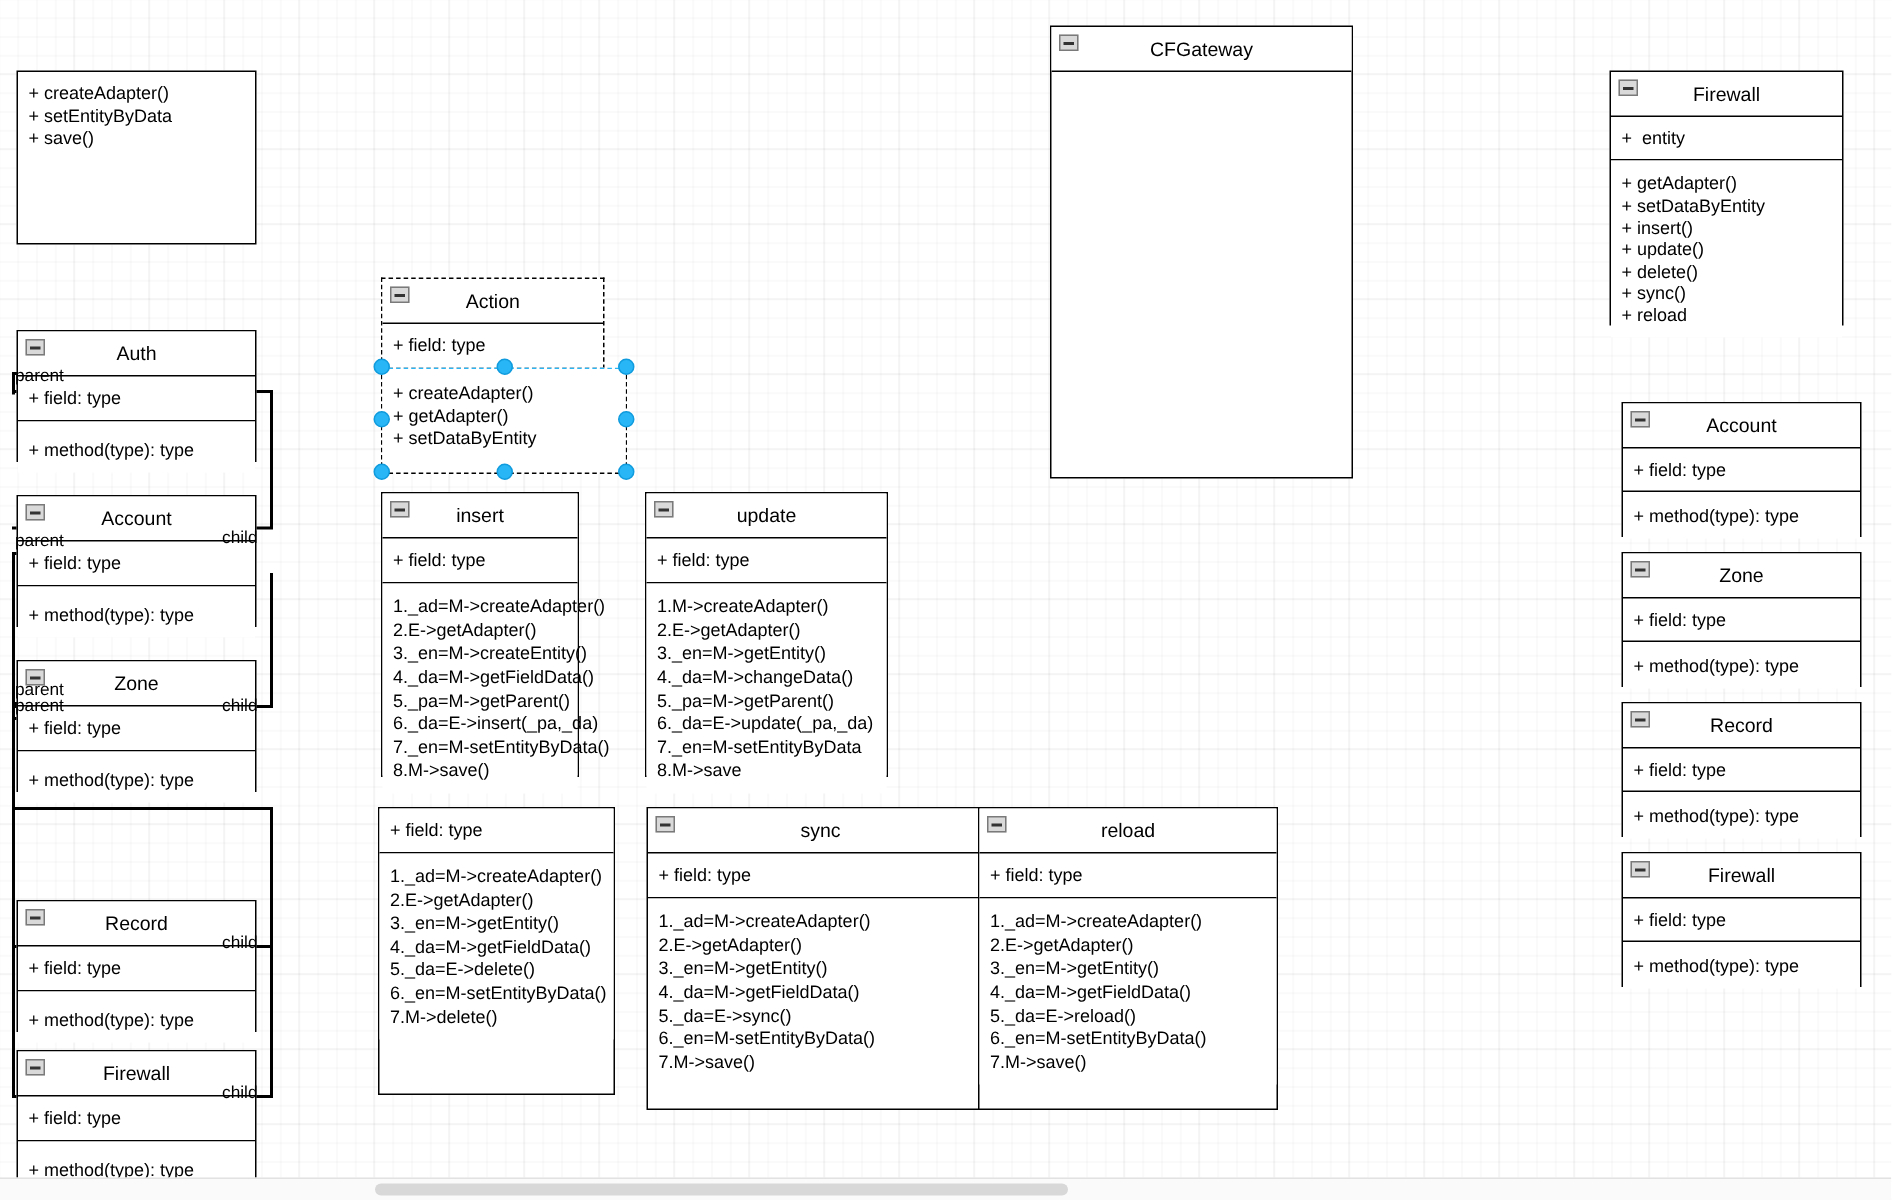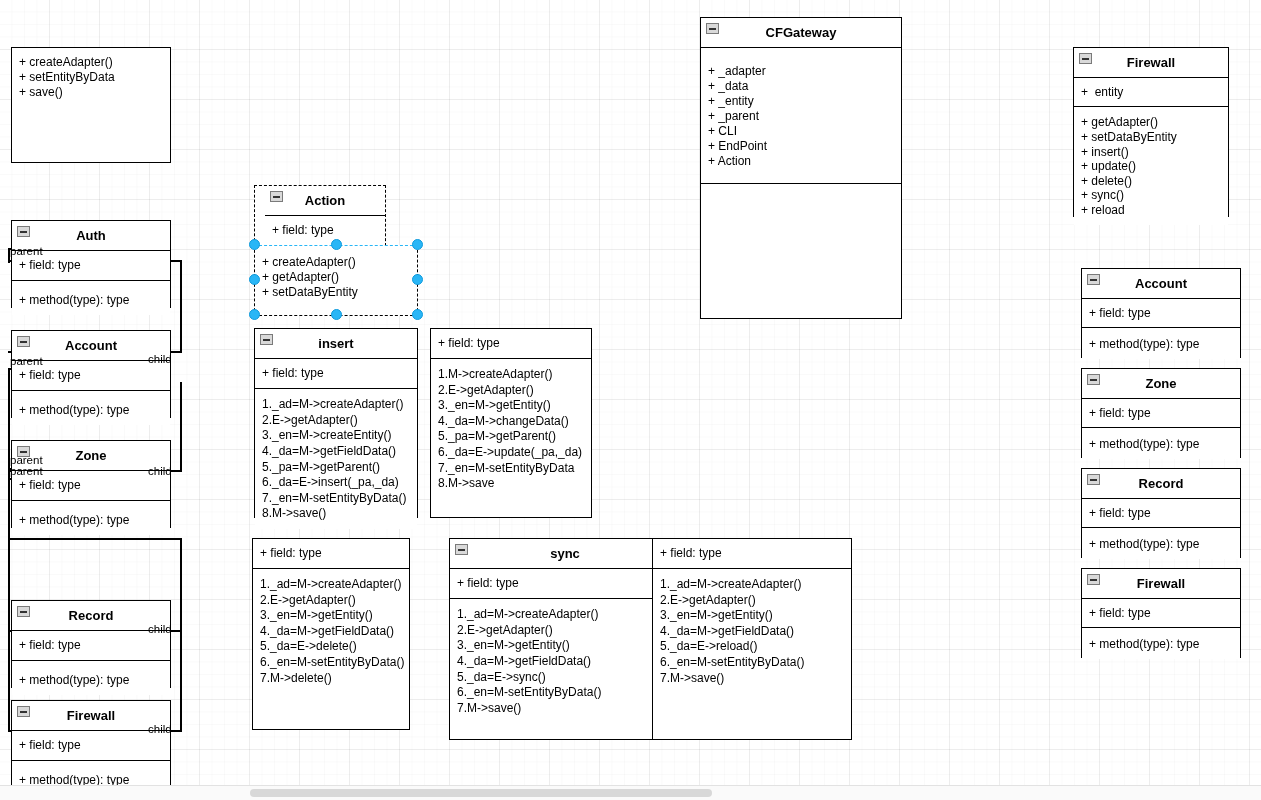--- a/index.html
+++ b/index.html
@@ -32,21 +32,21 @@
     background: #ffffff;
     font-size: 12px;
     color: #000;
     z-index: 5;
   }
   .uml .hdr {
     position: relative;
     box-sizing: border-box;
     border-bottom: 1.6px solid #000;
     text-align: center;
-    font-weight: bold;
+    font-weight: normal;
     font-size: 13px;
     line-height: 1.1;
     padding: 8px 0 7px 0;
     background: #fff;
   }
   .collapse {
     position: absolute;
     left: 5px;
     top: 5px;
     width: 13px;
@@ -229,21 +229,21 @@
       <span>Firewall</span>
     </div>
     <div class="attrs" style="height:30px;">
       <div class="line">+ field: type</div>
     </div>
     <div class="ops" style="padding-top:12px;">
       <div class="line">+ method(type): type</div>
     </div>
   </div>
 
-  <div class="uml" style="left:254px; top:185px; width:132px; height:61px; border-style:dashed;padding-left:10px;">
+  <div class="uml" style="left:254px; top:185px; width:149px; height:61px; border-style:dashed;">
     <div class="hdr">
       <span class="collapse"></span>
       <span>Action</span>
     </div>
     <div class="attrs" style="height:27px; border-bottom:none;">
       <div class="line">+ field: type</div>
     </div>
   </div>
   <div class="uml" style="left:254px; top:245px; width:164px; height:71px; border:1.6px dashed #000; border-top:1.6px dashed #29b6f6; background:#fff;">
     <div class="ops" style="padding-top:9px;">
@@ -255,41 +255,45 @@
 
   <div class="handle" style="left:249px; top:239px;"></div>
   <div class="handle" style="left:331px; top:239px;"></div>
   <div class="handle" style="left:412px; top:239px;"></div>
   <div class="handle" style="left:249px; top:274px;"></div>
   <div class="handle" style="left:412px; top:274px;"></div>
   <div class="handle" style="left:249px; top:309px;"></div>
   <div class="handle" style="left:331px; top:309px;"></div>
   <div class="handle" style="left:412px; top:309px;"></div>
 
-  <div class="uml" style="left:254px; top:328px; width:164px; height:190px;">
+  <div class="uml" style="left:254px; top:328px; width:132px; height:190px;">
     <div class="hdr">
       <span class="collapse"></span>
       <span>insert</span>
     </div>
     <div class="attrs" style="height:30px;">
       <div class="line">+ field: type</div>
     </div>
     <div class="ops" style="padding-top:8px; line-height:1.3;">
       <div class="line">1._ad=M-&gt;createAdapter()</div>
       <div class="line">2.E-&gt;getAdapter()</div>
       <div class="line">3._en=M-&gt;createEntity()</div>
       <div class="line">4._da=M-&gt;getFieldData()</div>
       <div class="line">5._pa=M-&gt;getParent()</div>
       <div class="line">6._da=E-&gt;insert(_pa,_da)</div>
       <div class="line">7._en=M-setEntityByData()</div>
       <div class="line">8.M-&gt;save()</div>
     </div>
   </div>
 
   <div class="uml" style="left:430px; top:328px; width:162px; height:190px;">
+    <div class="hdr">
+      <span class="collapse"></span>
+      <span>update</span>
+    </div>
     <div class="attrs" style="height:30px;">
       <div class="line">+ field: type</div>
     </div>
     <div class="ops" style="padding-top:8px; line-height:1.3;">
       <div class="line">1.M-&gt;createAdapter()</div>
       <div class="line">2.E-&gt;getAdapter()</div>
       <div class="line">3._en=M-&gt;getEntity()</div>
       <div class="line">4._da=M-&gt;changeData()</div>
       <div class="line">5._pa=M-&gt;getParent()</div>
       <div class="line">6._da=E-&gt;update(_pa,_da)</div>
@@ -306,68 +310,63 @@
       <div class="line">1._ad=M-&gt;createAdapter()</div>
       <div class="line">2.E-&gt;getAdapter()</div>
       <div class="line">3._en=M-&gt;getEntity()</div>
       <div class="line">4._da=M-&gt;getFieldData()</div>
       <div class="line">5._da=E-&gt;delete()</div>
       <div class="line">6._en=M-setEntityByData()</div>
       <div class="line">7.M-&gt;delete()</div>
     </div>
   </div>
 
-  <div class="uml" style="left:449px; top:538px; width:232px; height:202px;">
+  <div class="uml" style="left:431px; top:538px; width:232px; height:202px;">
     <div class="hdr">
       <span class="collapse"></span>
       <span>sync</span>
     </div>
     <div class="attrs" style="height:30px;">
       <div class="line">+ field: type</div>
     </div>
     <div class="ops" style="padding-top:8px; line-height:1.3;">
       <div class="line">1._ad=M-&gt;createAdapter()</div>
       <div class="line">2.E-&gt;getAdapter()</div>
       <div class="line">3._en=M-&gt;getEntity()</div>
       <div class="line">4._da=M-&gt;getFieldData()</div>
       <div class="line">5._da=E-&gt;sync()</div>
       <div class="line">6._en=M-setEntityByData()</div>
       <div class="line">7.M-&gt;save()</div>
     </div>
   </div>
 
   <div class="uml" style="left:652px; top:538px; width:200px; height:202px;">
+    <div class="hdr">
+      <span class="collapse"></span>
+      <span>reload</span>
+    </div>
     <div class="attrs" style="height:30px;">
       <div class="line">+ field: type</div>
     </div>
     <div class="ops" style="padding-top:8px; line-height:1.3;">
       <div class="line">1._ad=M-&gt;createAdapter()</div>
       <div class="line">2.E-&gt;getAdapter()</div>
       <div class="line">3._en=M-&gt;getEntity()</div>
       <div class="line">4._da=M-&gt;getFieldData()</div>
       <div class="line">5._da=E-&gt;reload()</div>
       <div class="line">6._en=M-setEntityByData()</div>
       <div class="line">7.M-&gt;save()</div>
     </div>
   </div>
 
   <div class="uml" style="left:700px; top:17px; width:202px; height:302px;">
     <div class="hdr">
       <span class="collapse"></span>
       <span>CFGateway</span>
     </div>
-    <div class="attrs" style="height:136px; padding-top:16px; line-height:1.24;">
-      <div class="line">+ _adapter</div>
-      <div class="line">+ _data</div>
-      <div class="line">+ _entity</div>
-      <div class="line">+ _parent</div>
-      <div class="line">+ CLI</div>
-      <div class="line">+ EndPoint</div>
-      <div class="line">+ Action</div>
-    </div>
   </div>
 
   <div class="uml" style="left:1073px; top:47px; width:156px; height:170px;">
     <div class="hdr">
       <span class="collapse"></span>
       <span>Firewall</span>
     </div>
     <div class="attrs" style="height:29px;">
       <div class="line">+  entity</div>
     </div>

